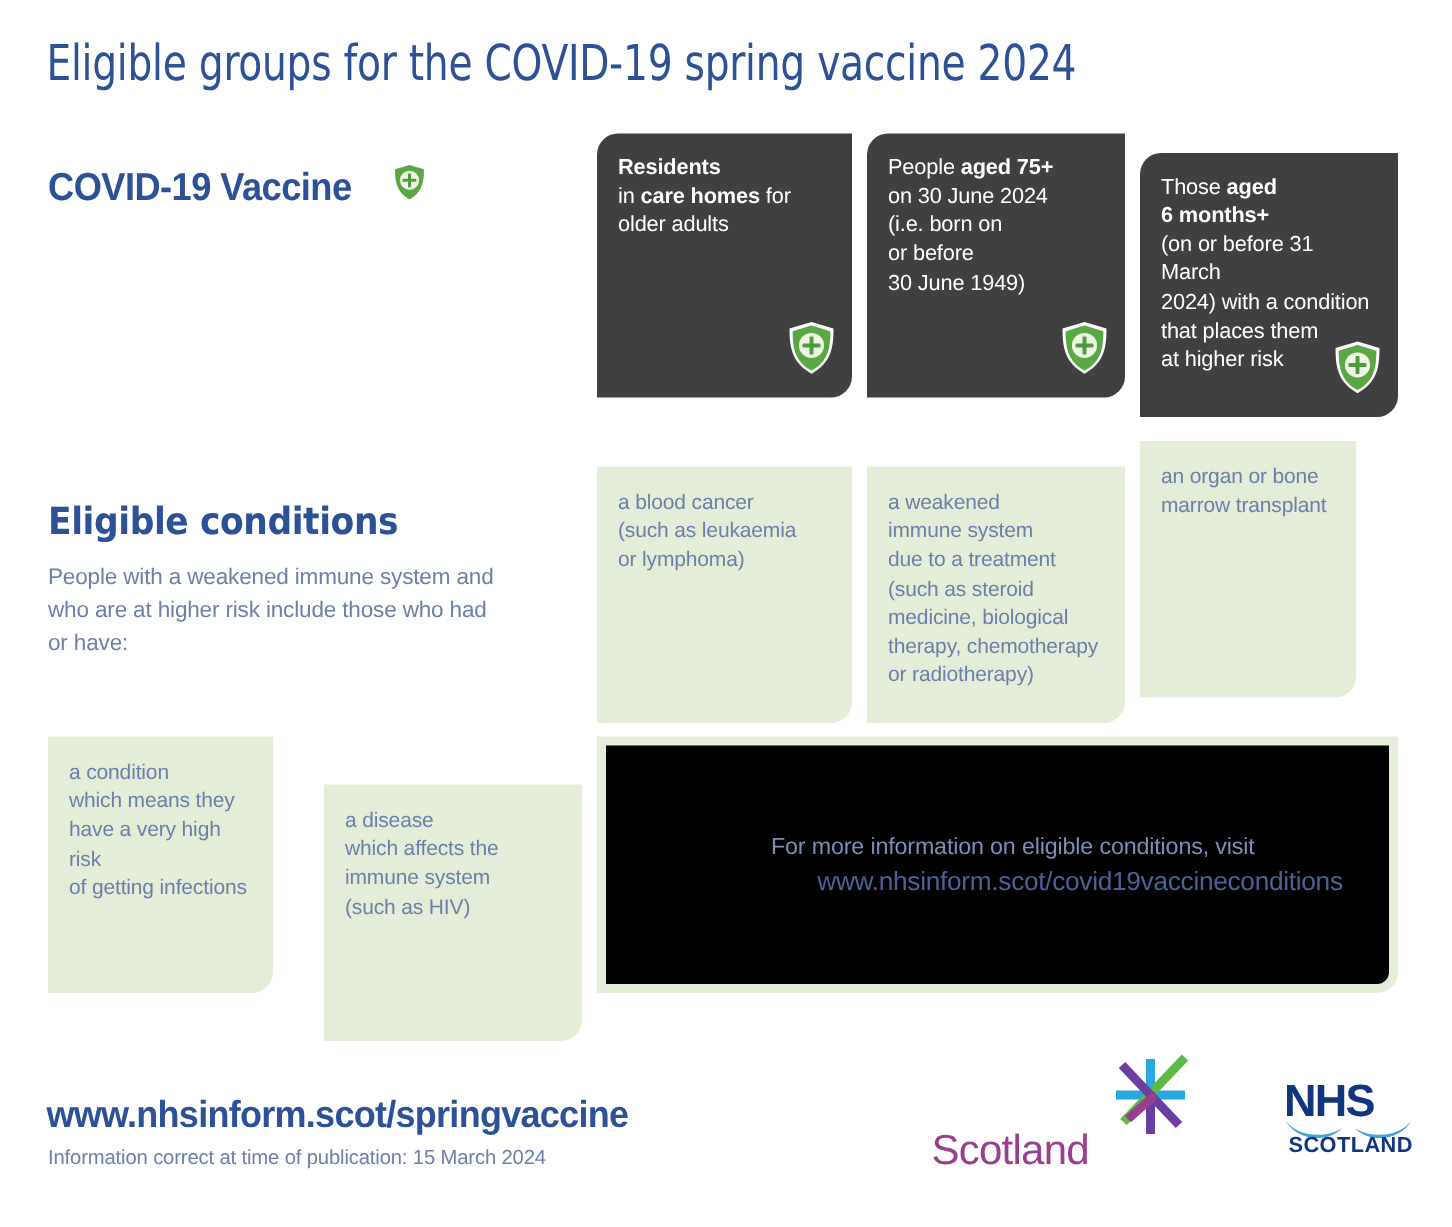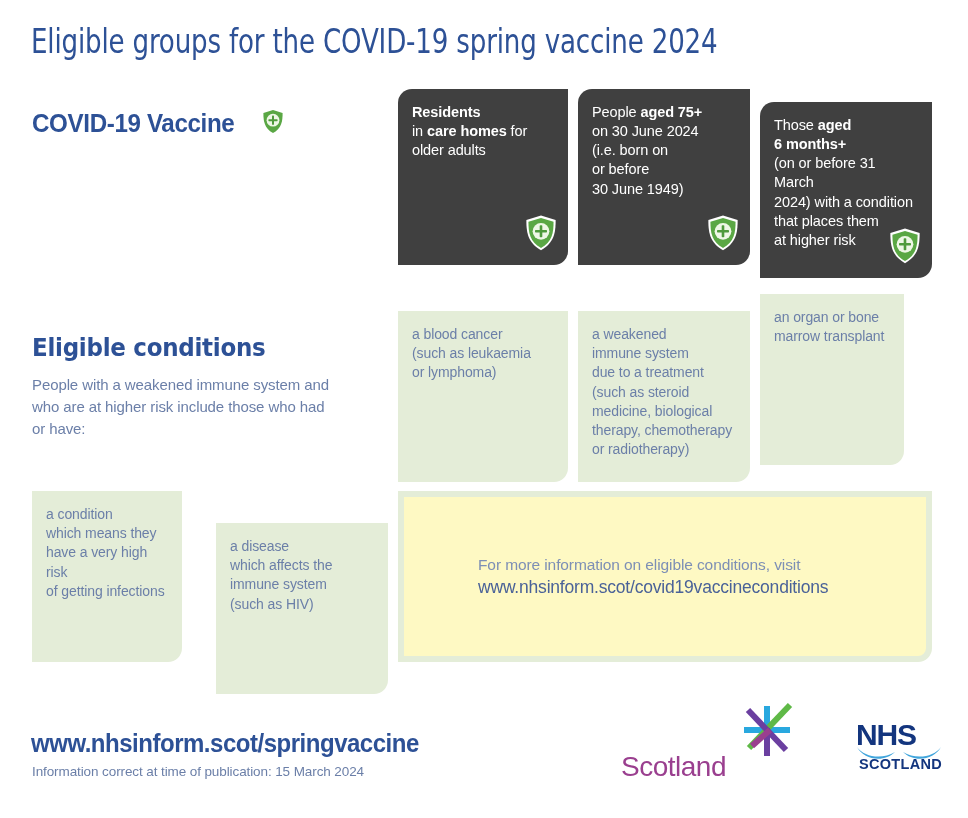--- a/index.html
+++ b/index.html
@@ -128,38 +128,39 @@
   #green-box-4 { left: 216px; top: 491px; width: 172px; height: 171px; margin-top: 32px; }
 
   
   #info-box {
     position: absolute;
     left: 398px;
     top: 491px;
     width: 534px;
     height: 171px;
     box-sizing: border-box;
-    background: #fef9c3;
+    background: #000000;
     border: 6px solid #e4edd8;
     border-radius: 0 0 14px 0;
     display: flex;
     flex-direction: column;
     justify-content: center;
-    padding-left: 74px;
+    padding-left: 110px;
   }
   #info-line-1 {
     font-size: 15.5px;
     color: #7d8fb5;
     letter-spacing: -0.1px;
     margin-bottom: 3px;
   }
   #info-line-2 {
     font-size: 17.5px;
     color: #4a6298;
     letter-spacing: -0.2px;
+    text-align: center;
   }
 
   
   #footer-url {
     position: absolute;
     left: 31px;
     top: 729px;
     font-size: 25px;
     font-weight: bold;
     color: #2d5196;

